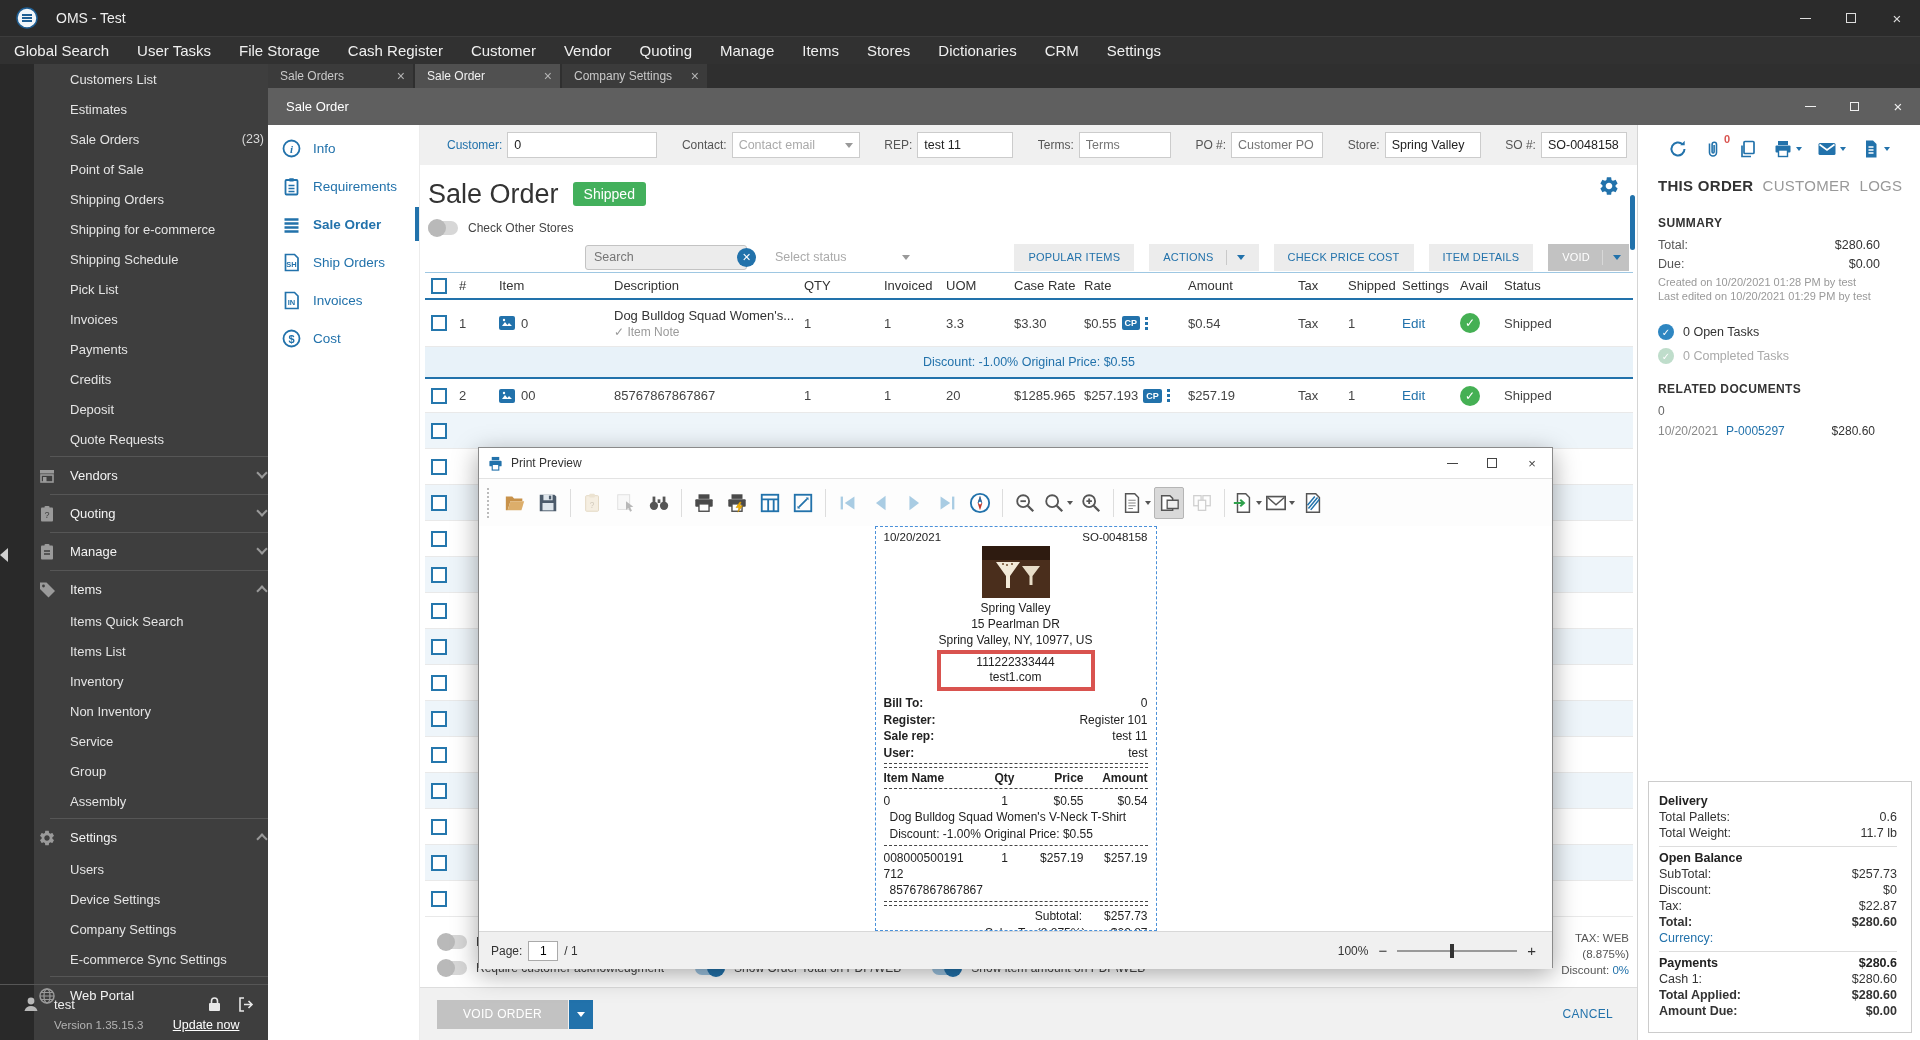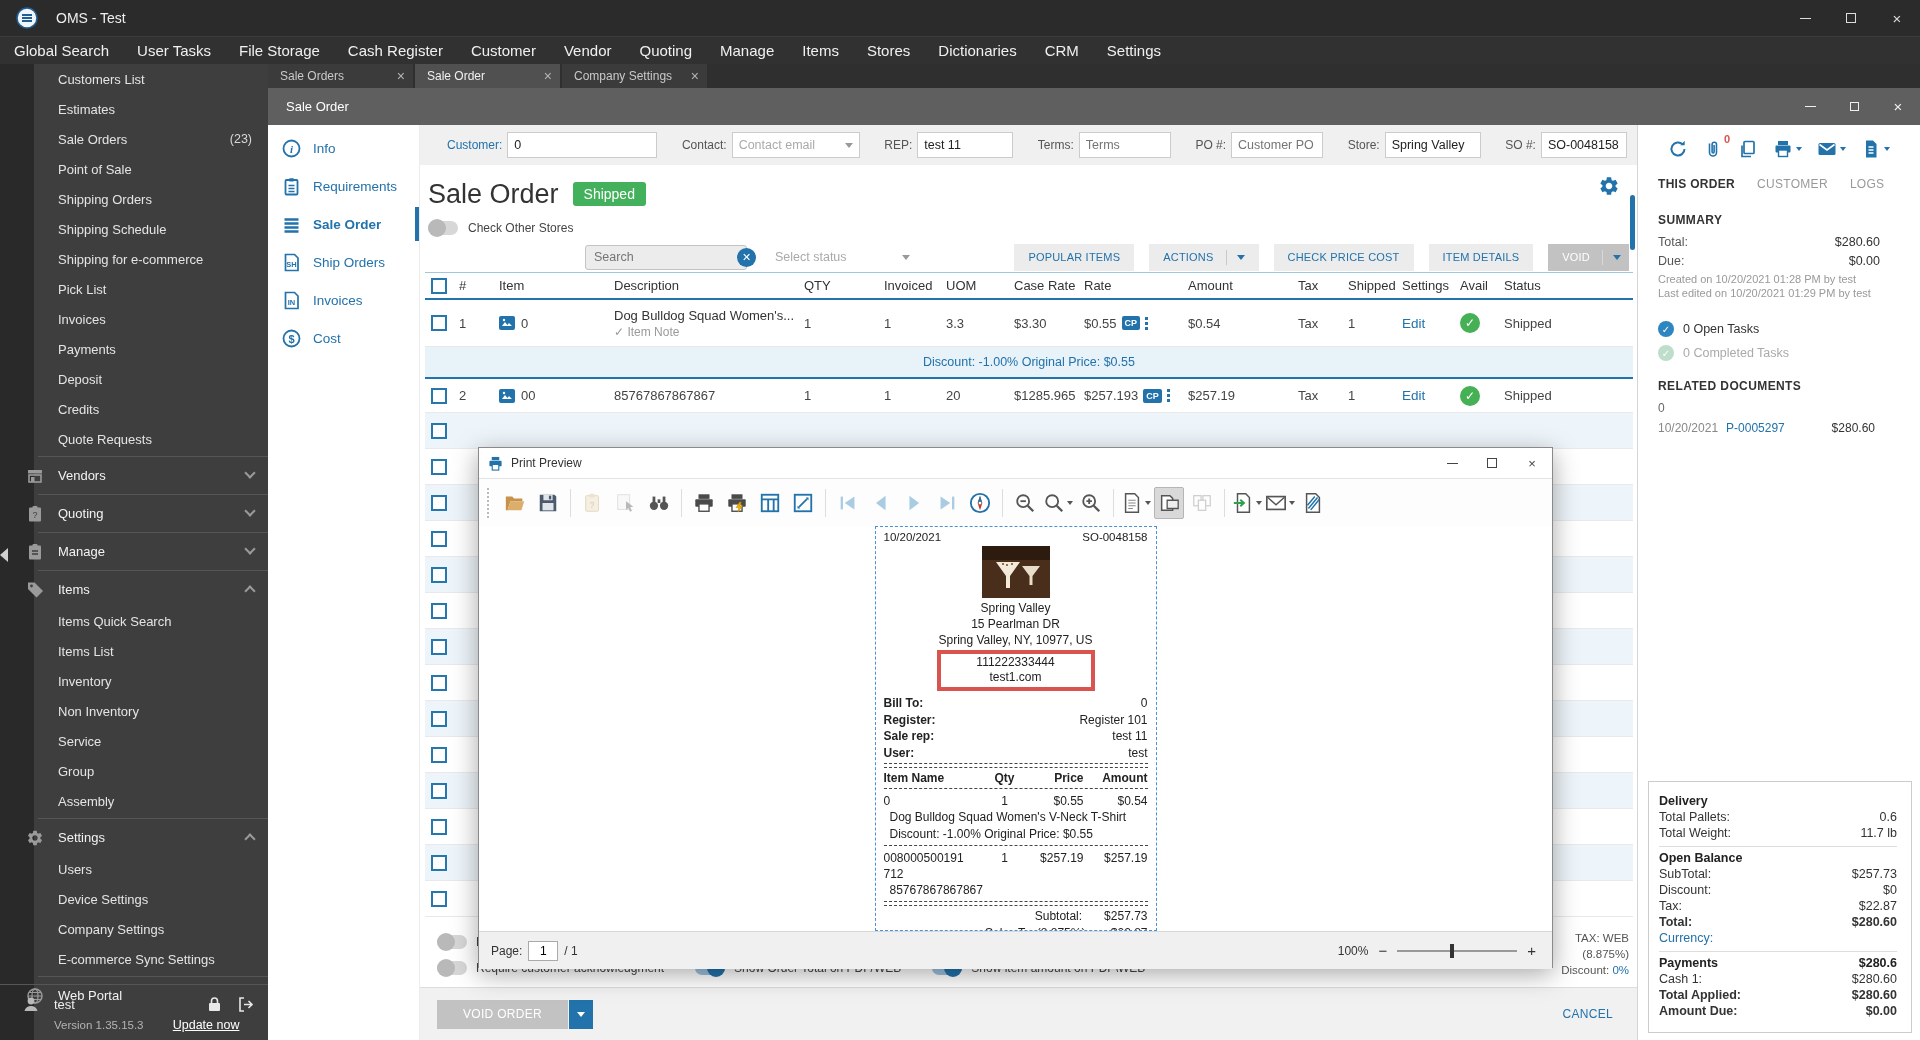--- a/index.html
+++ b/index.html
@@ -20,21 +20,21 @@
   .win-btn .maxi { width:10px; height:10px; border:1px solid #ddd; display:block; }
 
   
   #menubar { position:absolute; left:0; top:36px; width:1920px; height:28px; background:#313131; display:flex; align-items:center; border-top:1px solid #3c3c3c; }
   .menu-item { color:#f0f0f0; font-size:15px; padding:0 14px; height:100%; display:flex; align-items:center; }
 
   
   #sidebar { position:absolute; left:0; top:64px; width:268px; height:976px; background:#3e3e3e; overflow:hidden; }
   #sidebar-strip { position:absolute; left:0; top:0; width:34px; height:100%; background:#292929; }
   #collapse-arrow { position:absolute; left:0; top:484px; width:0; height:0; border-top:7px solid transparent; border-bottom:7px solid transparent; border-right:8px solid #cfcfcf; }
-  #sidebar-items { position:absolute; left:4px; top:0; width:268px; }
+  #sidebar-items { position:absolute; left:16px; top:0; width:268px; }
   .sb-row { position:relative; height:30px; display:flex; align-items:center; color:#e4e4e4; }
   .sb-row.section { height:33px; color:#f2f2f2; }
   .sb-label { margin-left:54px; font-size:13px; white-space:nowrap; }
   .sb-icon { position:absolute; left:22px; width:18px; height:18px; color:#9a9a9a; }
   .sb-badge { margin-left:auto; margin-right:20px; color:#d8d8d8; font-size:12.5px; }
   .sb-sep { height:1px; background:#565656; margin:2px 0 2px 34px; }
   .chev { position:absolute; right:18px; width:8px; height:8px; border-right:2px solid #9a9a9a; border-bottom:2px solid #9a9a9a; }
   .chev.down { transform:rotate(45deg); top:10px; }
   .chev.up { transform:rotate(-135deg); top:14px; }
   #sidebar-user { position:absolute; left:0; bottom:0; width:268px; height:56px; border-top:1px solid #565656; color:#eee; }
@@ -145,21 +145,21 @@
   #void-order-caret .caret-down { border-top-color:#fff; }
   #cancel-btn { margin-left:auto; margin-right:10px; color:#2272ab; font-size:12px; letter-spacing:.3px; padding:8px 14px; }
 
   
   #rightpanel { position:absolute; left:1637px; top:125px; width:283px; height:915px; background:#fff; border-left:1px solid #d5d5d5; }
   #panel-icons { display:flex; align-items:center; justify-content:center; gap:15px; margin-top:12px; height:24px; color:#2272ab; }
   #panel-icons .picon { width:20px; height:20px; position:relative; color:#2272ab; }
   #panel-icons .pgroup { display:flex; align-items:center; gap:3px; }
   #panel-icons .badge0 { position:absolute; top:-6px; right:-7px; color:#d9534f; font-size:11px; font-weight:bold; }
   #panel-icons .caret-down { border-top-color:#2272ab; border-left-width:3.5px; border-right-width:3.5px; border-top-width:4.5px; }
-  #panel-tabs { display:flex; gap:22px; margin:16px 0 0 20px; font-size:12px; letter-spacing:.3px; }
+  #panel-tabs { display:flex; gap:9px; margin:16px 0 0 20px; font-size:15px; letter-spacing:.3px; }
   #panel-tabs .ptab { color:#999; padding-bottom:4px; }
   #panel-tabs .ptab.active { color:#333; font-weight:bold; }
   .panel-h { font-size:12px; font-weight:bold; color:#333; letter-spacing:.4px; margin:18px 0 8px 20px; }
   .sum-row { display:flex; margin:0 40px 5px 20px; font-size:12.5px; }
   .sum-row .lab { color:#555; }
   .sum-row .val { margin-left:auto; color:#333; }
   .meta-line { margin:2px 0 0 20px; font-size:11px; color:#999; }
   #tasks { margin-top:22px; }
   .task-row { display:flex; align-items:center; gap:9px; margin:0 0 8px 20px; font-size:12.5px; color:#333; }
   .task-ic { width:16px; height:16px; border-radius:50%; color:#fff; font-size:10px; display:flex; align-items:center; justify-content:center; flex:none; }
@@ -279,39 +279,39 @@
           <span class="sb-label" data-interactable="false">Sale Orders</span>
           <span class="sb-badge" data-interactable="false">(23)</span>
         </div>
         <div class="sb-row" data-interactable="true">
           <span class="sb-label" data-interactable="false">Point of Sale</span>
         </div>
         <div class="sb-row" data-interactable="true">
           <span class="sb-label" data-interactable="false">Shipping Orders</span>
         </div>
         <div class="sb-row" data-interactable="true">
+          <span class="sb-label" data-interactable="false">Shipping for e-commerce</span>
+        </div>
+        <div class="sb-row" data-interactable="true">
           <span class="sb-label" data-interactable="false">Shipping Schedule</span>
         </div>
         <div class="sb-row" data-interactable="true">
-          <span class="sb-label" data-interactable="false">Shipping for e-commerce</span>
-        </div>
-        <div class="sb-row" data-interactable="true">
           <span class="sb-label" data-interactable="false">Pick List</span>
         </div>
         <div class="sb-row" data-interactable="true">
           <span class="sb-label" data-interactable="false">Invoices</span>
         </div>
         <div class="sb-row" data-interactable="true">
           <span class="sb-label" data-interactable="false">Payments</span>
         </div>
         <div class="sb-row" data-interactable="true">
+          <span class="sb-label" data-interactable="false">Credits</span>
+        </div>
+        <div class="sb-row" data-interactable="true">
           <span class="sb-label" data-interactable="false">Deposit</span>
-        </div>
-        <div class="sb-row" data-interactable="true">
-          <span class="sb-label" data-interactable="false">Credits</span>
         </div>
         <div class="sb-row" data-interactable="true">
           <span class="sb-label" data-interactable="false">Quote Requests</span>
         </div>
         <div class="sb-sep" data-interactable="false"></div>
         <div class="sb-row section" data-interactable="true">
           <span class="sb-icon" data-interactable="false">
             <svg viewBox="0 0 18 18">
               <rect x="2" y="3" width="14" height="3.5" fill="currentColor"></rect>
               <rect x="3" y="8" width="12" height="7" fill="none" stroke="currentColor" stroke-width="1.6"></rect>

